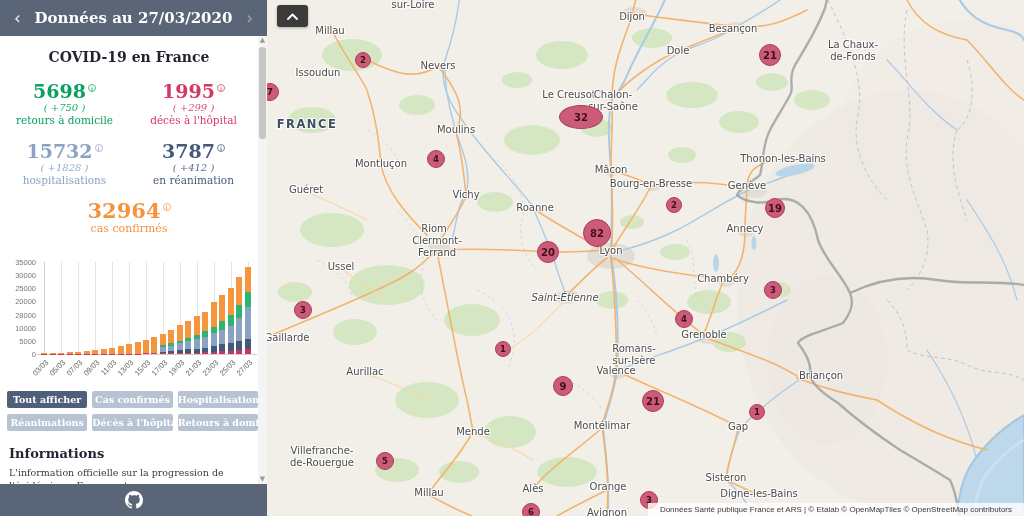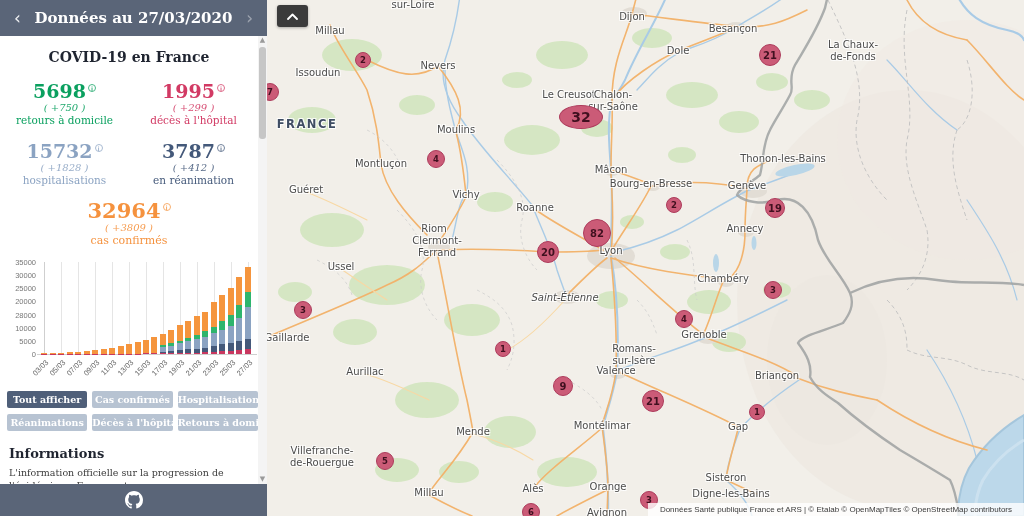--- a/index.html
+++ b/index.html
@@ -116,21 +116,20 @@
         </div>
         <div class="stat" style="color: rgb(68, 89, 122);">
           <div class="v"><span>3787</span><span class="info">i</span></div>
           <div class="d">( +412 )</div>
           <div class="l">en réanimation</div>
         </div>
       </div>
 
       <div class="stat confirmed" id="stat-confirmed" style="color: rgb(245, 146, 62);">
         <div class="v"><span>32964</span><span class="info">i</span></div>
-        <div class="d">( +3809 )</div>
         <div class="l">cas confirmés</div>
       </div>
 
       <div id="chart">
           <div class="gridv" style="left: 38.24px; top: 4px; height: 92px; background: rgb(207, 207, 207);"></div>
           <div class="gridv" style="left: 55.2px; top: 4px; height: 92px;"></div>
           <div class="gridv" style="left: 72.16px; top: 4px; height: 92px;"></div>
           <div class="gridv" style="left: 89.12px; top: 4px; height: 92px;"></div>
           <div class="gridv" style="left: 106.08px; top: 4px; height: 92px;"></div>
           <div class="gridv" style="left: 123.04px; top: 4px; height: 92px;"></div>
@@ -508,38 +507,38 @@
 Ferrand</div>
         <div class="city" style="left: 456px; top: 279px;">Chambéry</div>
         <div class="city" style="left: 74px; top: 267px;">Ussel</div>
         <div class="city" style="left: 298px; top: 298px; font-style: italic;">Saint-Étienne</div>
         <div class="city" style="left: 437px; top: 335px;">Grenoble</div>
         <div class="city" style="left: 20px; top: 338px;">Gaillarde</div>
         <div class="city" style="left: 98px; top: 372px;">Aurillac</div>
         <div class="city" style="left: 367px; top: 354px;">Romans-
 sur-Isère</div>
         <div class="city" style="left: 349px; top: 371px;">Valence</div>
-        <div class="city" style="left: 510px; top: 376px;">Briançon</div>
+        <div class="city" style="left: 554px; top: 376px;">Briançon</div>
         <div class="city" style="left: 206px; top: 432px;">Mende</div>
         <div class="city" style="left: 335px; top: 426px;">Montélimar</div>
         <div class="city" style="left: 471px; top: 427px;">Gap</div>
         <div class="city" style="left: 55px; top: 456px;">Villefranche-
 de-Rouergue</div>
         <div class="city" style="left: 162px; top: 493px;">Millau</div>
         <div class="city" style="left: 266px; top: 489px;">Alès</div>
         <div class="city" style="left: 341px; top: 487px;">Orange</div>
         <div class="city" style="left: 459px; top: 478px;">Sisteron</div>
-        <div class="city" style="left: 464px; top: 494px;">Digne-les-Bains</div>
+        <div class="city" style="left: 492px; top: 494px;">Digne-les-Bains</div>
         <div class="city" style="left: 340px; top: 513px;">Avignon</div>
       </div>
     <div id="map-bubbles">
         <div class="bubble" style="left: 96px; top: 60px; width: 16px; height: 16px; font-size: 8.5px;">2</div>
         <div class="bubble" style="left: 3px; top: 92px; width: 18px; height: 18px; font-size: 8.5px;">7</div>
         <div class="bubble" style="left: 503px; top: 55px; width: 22px; height: 22px; font-size: 10px;">21</div>
-        <div class="bubble" style="left: 314px; top: 117px; width: 44px; height: 24px; font-size: 14px;">32</div>
+        <div class="bubble" style="left: 314px; top: 117px; width: 44px; height: 24px; font-size: 10px;">32</div>
         <div class="bubble" style="left: 169px; top: 159px; width: 18px; height: 18px; font-size: 8.5px;">4</div>
         <div class="bubble" style="left: 407px; top: 205px; width: 16px; height: 16px; font-size: 8.5px;">2</div>
         <div class="bubble" style="left: 508px; top: 208px; width: 20px; height: 20px; font-size: 10px;">19</div>
         <div class="bubble" style="left: 330px; top: 233px; width: 28px; height: 28px; font-size: 10px;">82</div>
         <div class="bubble" style="left: 281px; top: 252px; width: 22px; height: 22px; font-size: 10px;">20</div>
         <div class="bubble" style="left: 36px; top: 310px; width: 18px; height: 18px; font-size: 8.5px;">3</div>
         <div class="bubble" style="left: 506px; top: 290px; width: 18px; height: 18px; font-size: 8.5px;">3</div>
         <div class="bubble" style="left: 417px; top: 319px; width: 18px; height: 18px; font-size: 8.5px;">4</div>
         <div class="bubble" style="left: 236px; top: 349px; width: 16px; height: 16px; font-size: 8.5px;">1</div>
         <div class="bubble" style="left: 296px; top: 386px; width: 20px; height: 20px; font-size: 10px;">9</div>

